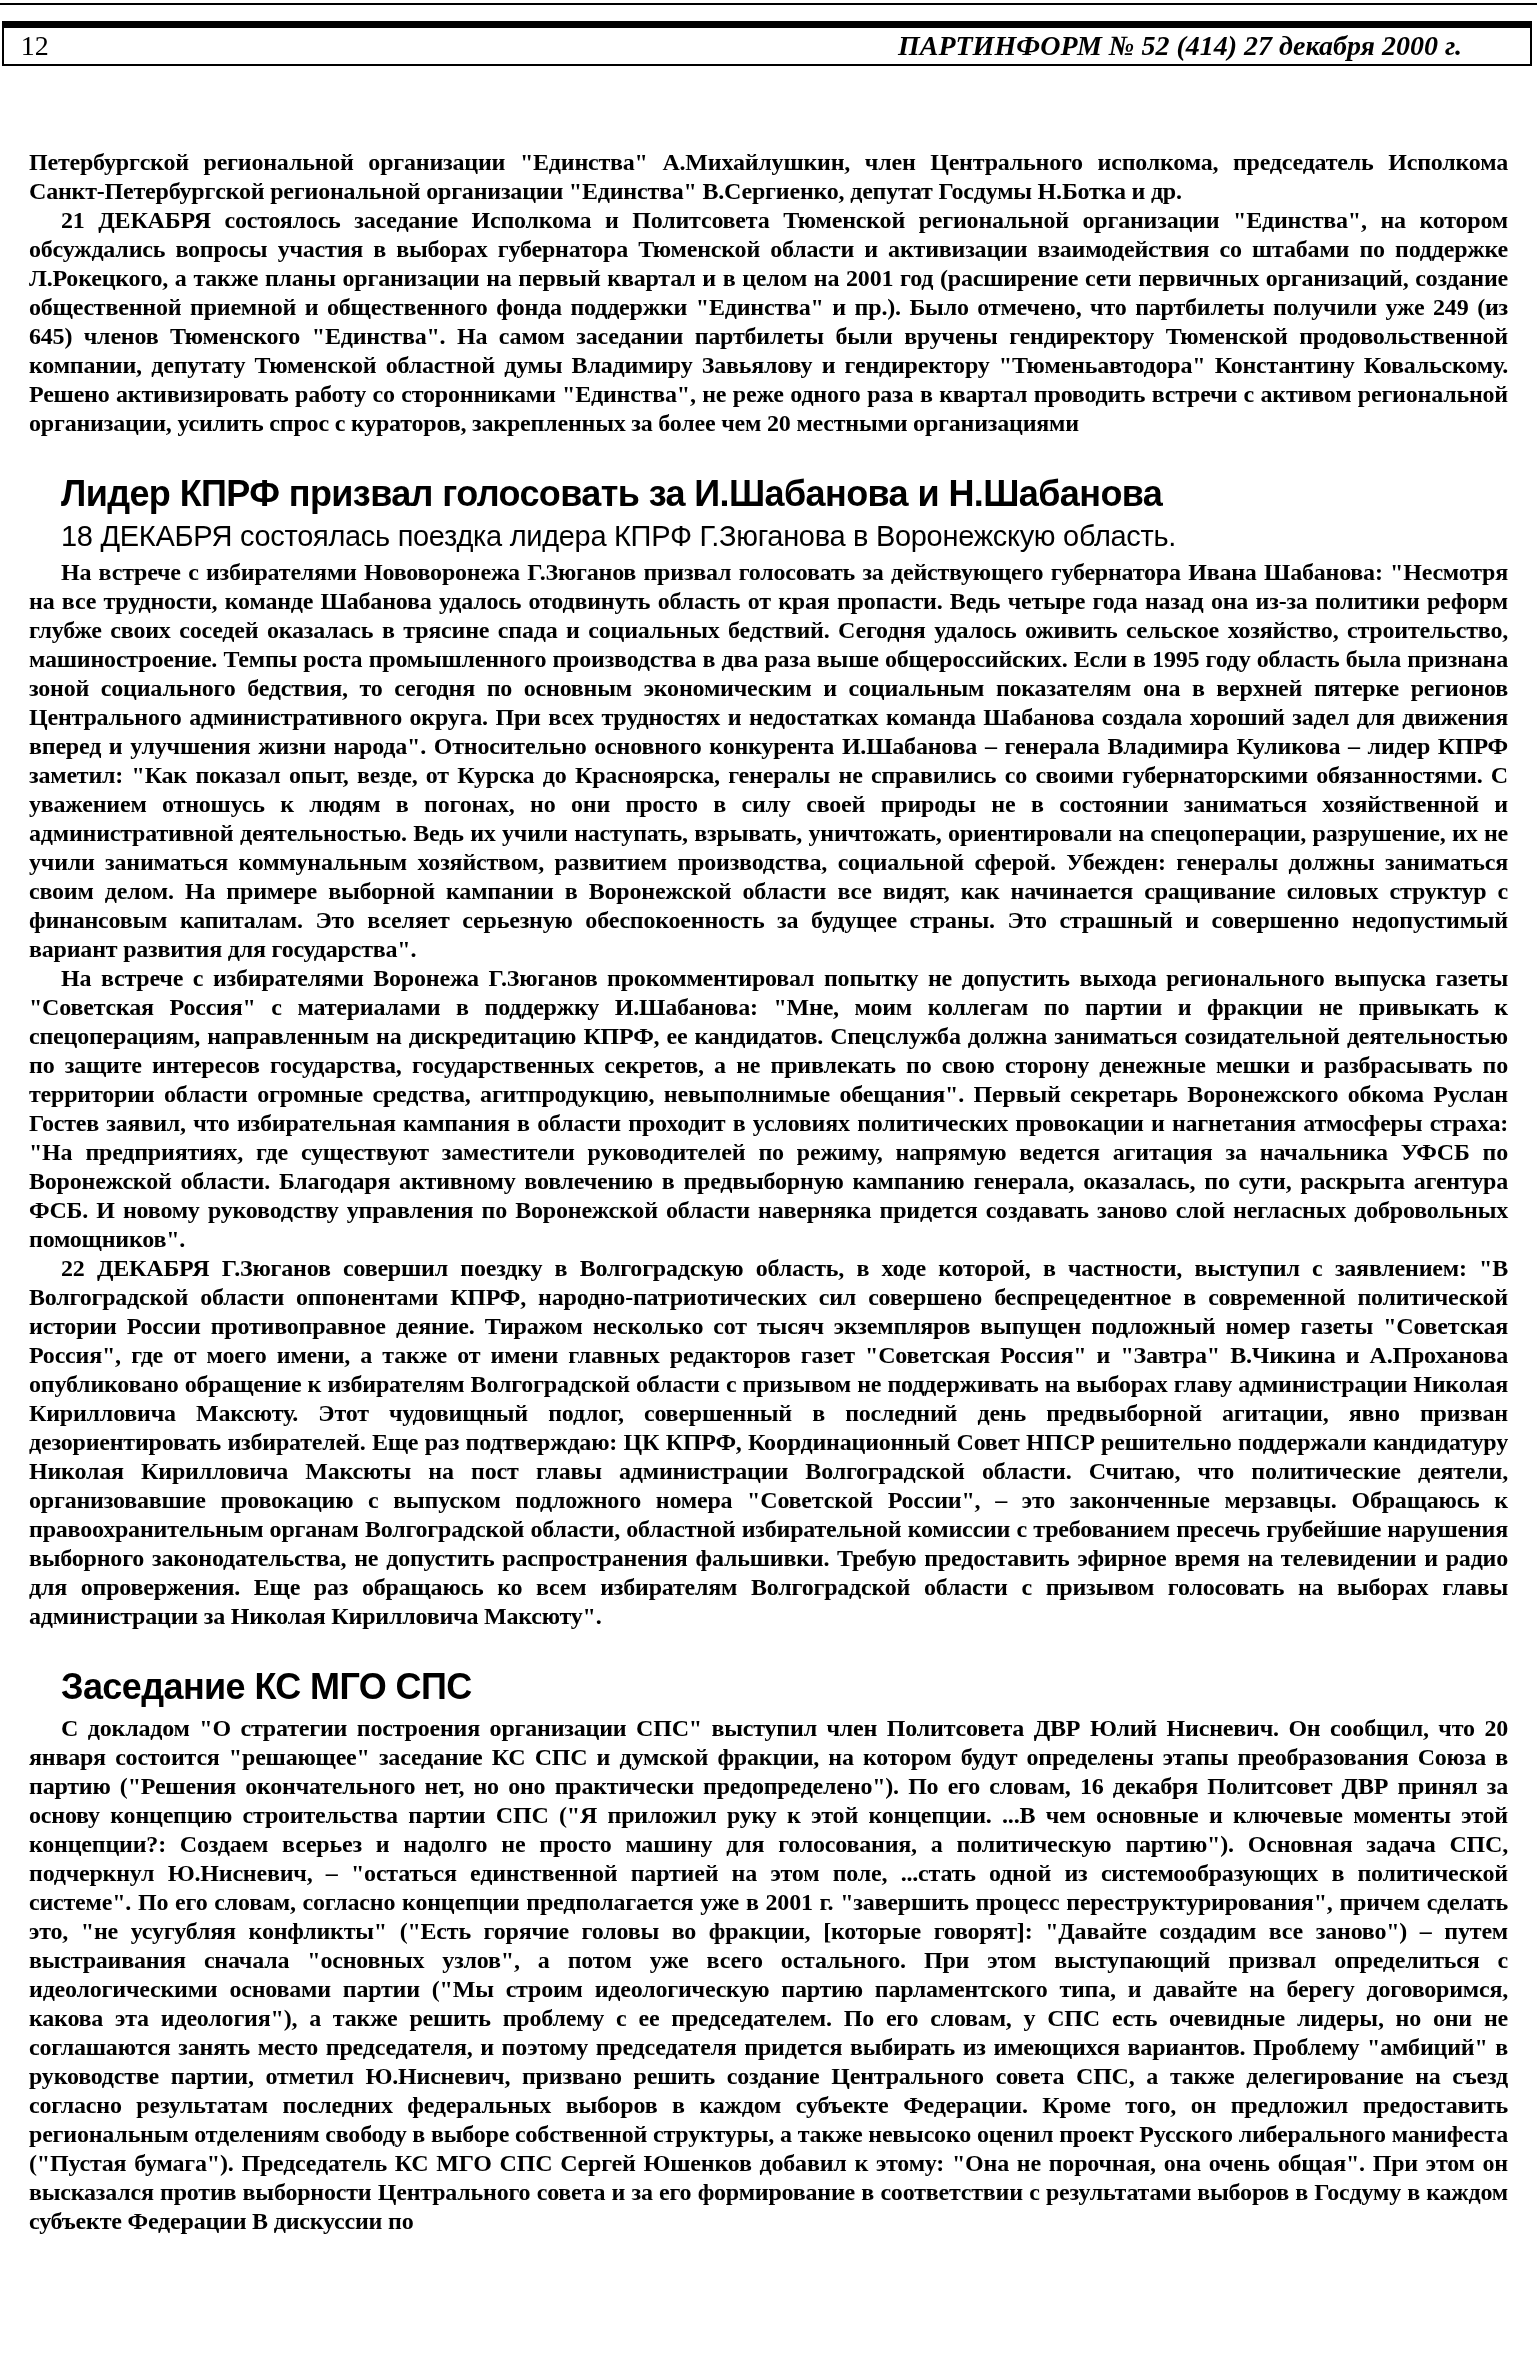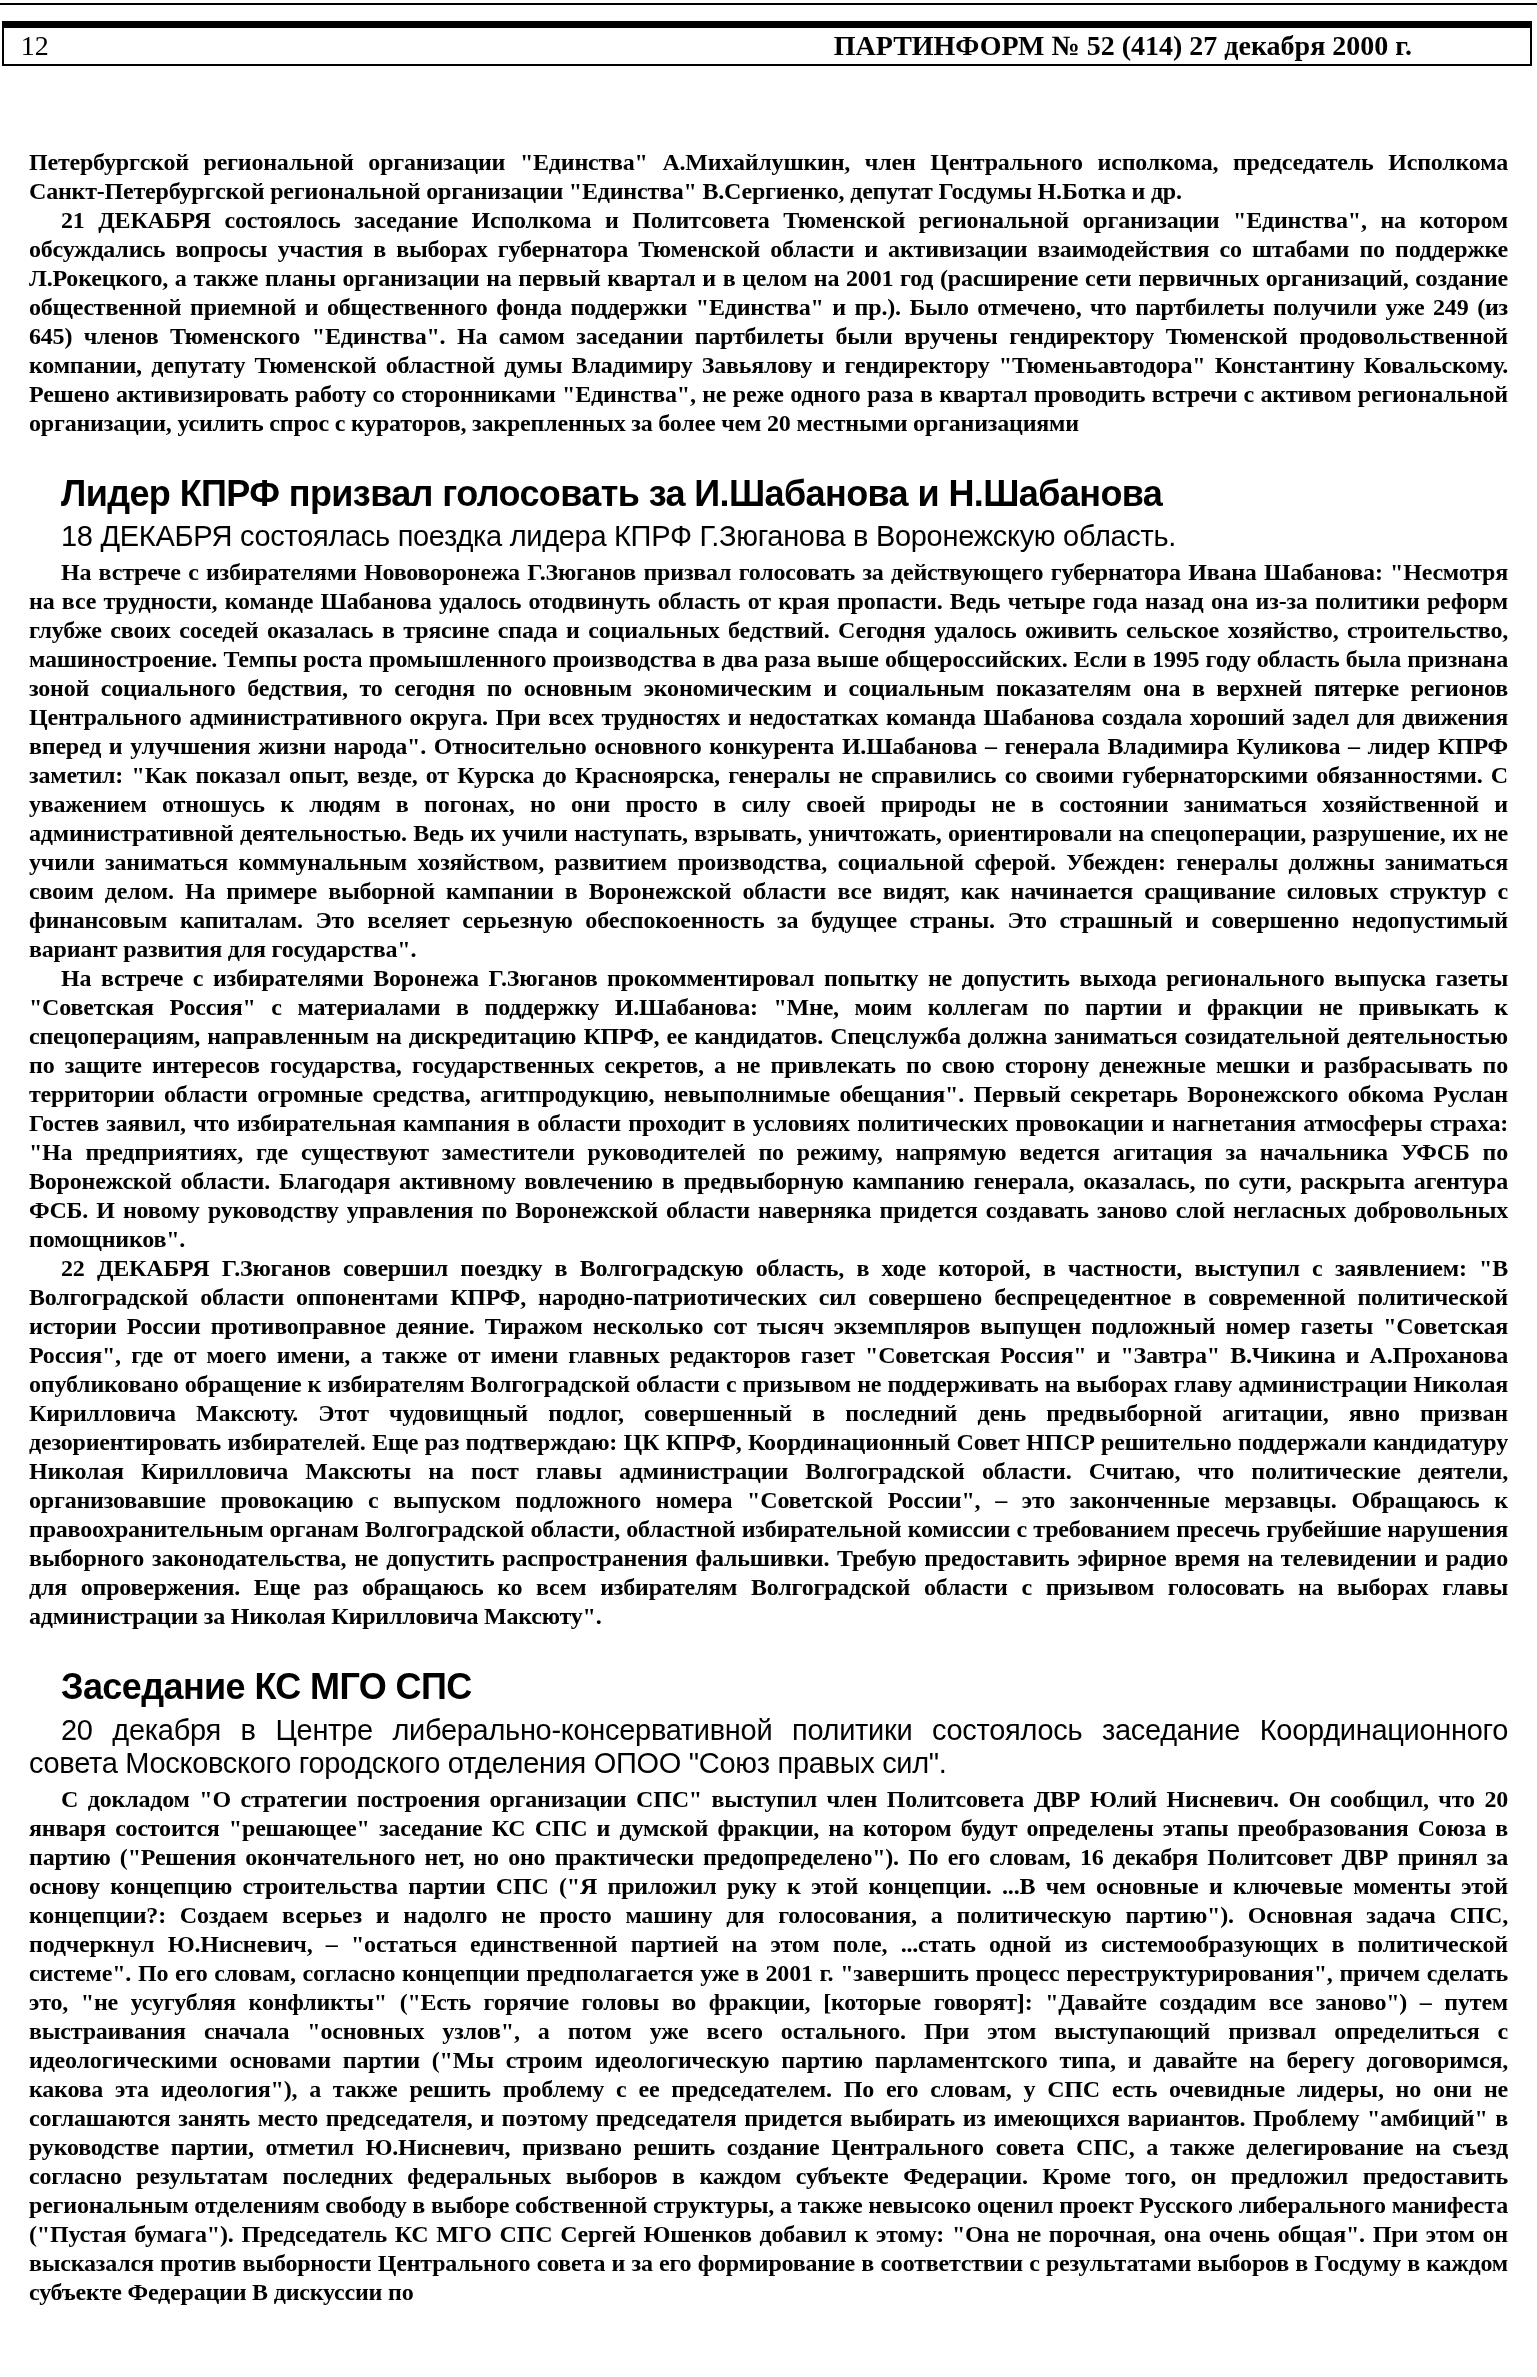--- a/index.html
+++ b/index.html
@@ -40,23 +40,24 @@
     background: #ffffff;
   }
   .page-number {
     margin-left: 16.7px;
     font-size: 28px;
     line-height: 1;
     font-family: "Liberation Serif", serif;
   }
   .issue-title {
     margin-left: auto;
-    margin-right: 118px;
+    margin-right: 68px;
     font-size: 28px;
     line-height: 1;
+    font-style: italic;
     font-weight: bold;
     font-family: "Liberation Serif", serif;
     white-space: nowrap;
   }
   
   .content {
     position: absolute;
     top: 112px;
     left: 29px;
     right: 29px;
@@ -117,19 +118,18 @@
     <section>
       <h2 class="article-heading">Лидер КПРФ призвал голосовать за И.Шабанова и Н.Шабанова</h2>
       <p class="lead">18 ДЕКАБРЯ состоялась поездка лидера КПРФ Г.Зюганова в Воронежскую область.</p>
       <p class="body">На встрече с избирателями Нововоронежа Г.Зюганов призвал голосовать за действующего губернатора Ивана Шабанова: "Несмотря на все трудности, команде Шабанова удалось отодвинуть область от края пропасти. Ведь четыре года назад она из-за политики реформ глубже своих соседей оказалась в трясине спада и социальных бедствий. Сегодня удалось оживить сельское хозяйство, строительство, машиностроение. Темпы роста промышленного производства в два раза выше общероссийских. Если в 1995 году область была признана зоной социального бедствия, то сегодня по основным экономическим и социальным показателям она в верхней пятерке регионов Центрального административного округа. При всех трудностях и недостатках команда Шабанова создала хороший задел для движения вперед и улучшения жизни народа". Относительно основного конкурента И.Шабанова – генерала Владимира Куликова – лидер КПРФ заметил: "Как показал опыт, везде, от Курска до Красноярска, генералы не справились со своими губернаторскими обязанностями. С уважением отношусь к людям в погонах, но они просто в силу своей природы не в состоянии заниматься хозяйственной и административной деятельностью. Ведь их учили наступать, взрывать, уничтожать, ориентировали на спецоперации, разрушение, их не учили заниматься коммунальным хозяйством, развитием производства, социальной сферой. Убежден: генералы должны заниматься своим делом. На примере выборной кампании в Воронежской области все видят, как начинается сращивание силовых структур с финансовым капиталам. Это вселяет серьезную обеспокоенность за будущее страны. Это страшный и совершенно недопустимый вариант развития для государства".</p>
       <p class="body">На встрече с избирателями Воронежа Г.Зюганов прокомментировал попытку не допустить выхода регионального выпуска газеты "Советская Россия" с материалами в поддержку И.Шабанова: "Мне, моим коллегам по партии и фракции не привыкать к спецоперациям, направленным на дискредитацию КПРФ, ее кандидатов. Спецслужба должна заниматься созидательной деятельностью по защите интересов государства, государственных секретов, а не привлекать по свою сторону денежные мешки и разбрасывать по территории области огромные средства, агитпродукцию, невыполнимые обещания". Первый секретарь Воронежского обкома Руслан Гостев заявил, что избирательная кампания в области проходит в условиях политических провокации и нагнетания атмосферы страха: "На предприятиях, где существуют заместители руководителей по режиму, напрямую ведется агитация за начальника УФСБ по Воронежской области. Благодаря активному вовлечению в предвыборную кампанию генерала, оказалась, по сути, раскрыта агентура ФСБ. И новому руководству управления по Воронежской области наверняка придется создавать заново слой негласных добровольных помощников".</p>
       <p class="body">22 ДЕКАБРЯ Г.Зюганов совершил поездку в Волгоградскую область, в ходе которой, в частности, выступил с заявлением: "В Волгоградской области оппонентами КПРФ, народно-патриотических сил совершено беспрецедентное в современной политической истории России противоправное деяние. Тиражом несколько сот тысяч экземпляров выпущен подложный номер газеты "Советская Россия", где от моего имени, а также от имени главных редакторов газет "Советская Россия" и "Завтра" В.Чикина и А.Проханова опубликовано обращение к избирателям Волгоградской области с призывом не поддерживать на выборах главу администрации Николая Кирилловича Максюту. Этот чудовищный подлог, совершенный в последний день предвыборной агитации, явно призван дезориентировать избирателей. Еще раз подтверждаю: ЦК КПРФ, Координационный Совет НПСР решительно поддержали кандидатуру Николая Кирилловича Максюты на пост главы администрации Волгоградской области. Считаю, что политические деятели, организовавшие провокацию с выпуском подложного номера "Советской России", – это законченные мерзавцы. Обращаюсь к правоохранительным органам Волгоградской области, областной избирательной комиссии с требованием пресечь грубейшие нарушения выборного законодательства, не допустить распространения фальшивки. Требую предоставить эфирное время на телевидении и радио для опровержения. Еще раз обращаюсь ко всем избирателям Волгоградской области с призывом голосовать на выборах главы администрации за Николая Кирилловича Максюту".</p>
     </section>
 
     <section>
       <h2 class="article-heading">Заседание КС МГО СПС</h2>
-      <p class="lead">20 декабря в Центре либерально-консервативной политики состоялось заседание Координационного совета Московского городского отделения ОПОО "Союз правых сил".</p>
       <p class="body">С докладом "О стратегии построения организации СПС" выступил член Политсовета ДВР Юлий Нисневич. Он сообщил, что 20 января состоится "решающее" заседание КС СПС и думской фракции, на котором будут определены этапы преобразования Союза в партию ("Решения окончательного нет, но оно практически предопределено"). По его словам, 16 декабря Политсовет ДВР принял за основу концепцию строительства партии СПС ("Я приложил руку к этой концепции. ...В чем основные и ключевые моменты этой концепции?: Создаем всерьез и надолго не просто машину для голосования, а политическую партию"). Основная задача СПС, подчеркнул Ю.Нисневич, – "остаться единственной партией на этом поле, ...стать одной из системообразующих в политической системе". По его словам, согласно концепции предполагается уже в 2001 г. "завершить процесс переструктурирования", причем сделать это, "не усугубляя конфликты" ("Есть горячие головы во фракции, [которые говорят]: "Давайте создадим все заново") – путем выстраивания сначала "основных узлов", а потом уже всего остального. При этом выступающий призвал определиться с идеологическими основами партии ("Мы строим идеологическую партию парламентского типа, и давайте на берегу договоримся, какова эта идеология"), а также решить проблему с ее председателем. По его словам, у СПС есть очевидные лидеры, но они не соглашаются занять место председателя, и поэтому председателя придется выбирать из имеющихся вариантов. Проблему "амбиций" в руководстве партии, отметил Ю.Нисневич, призвано решить создание Центрального совета СПС, а также делегирование на съезд согласно результатам последних федеральных выборов в каждом субъекте Федерации. Кроме того, он предложил предоставить региональным отделениям свободу в выборе собственной структуры, а также невысоко оценил проект Русского либерального манифеста ("Пустая бумага"). Председатель КС МГО СПС Сергей Юшенков добавил к этому: "Она не порочная, она очень общая". При этом он высказался против выборности Центрального совета и за его формирование в соответствии с результатами выборов в Госдуму в каждом субъекте Федерации В дискуссии по</p>
     </section>
 
   </div>
 </div>
 
 
 </body></html>

